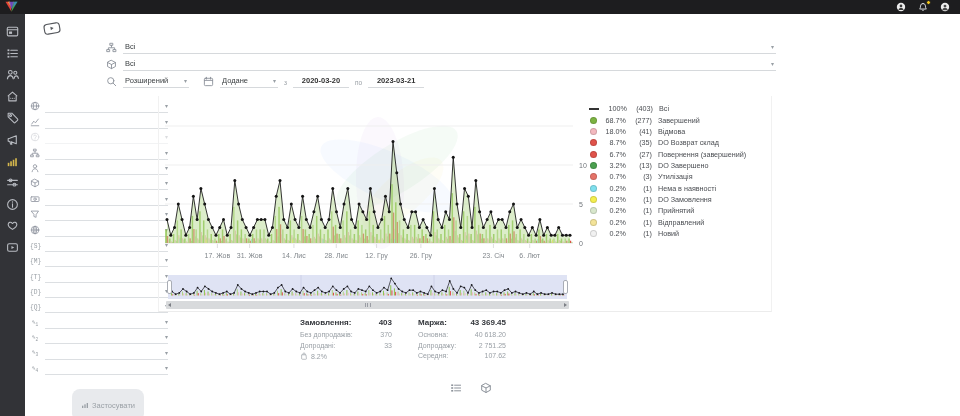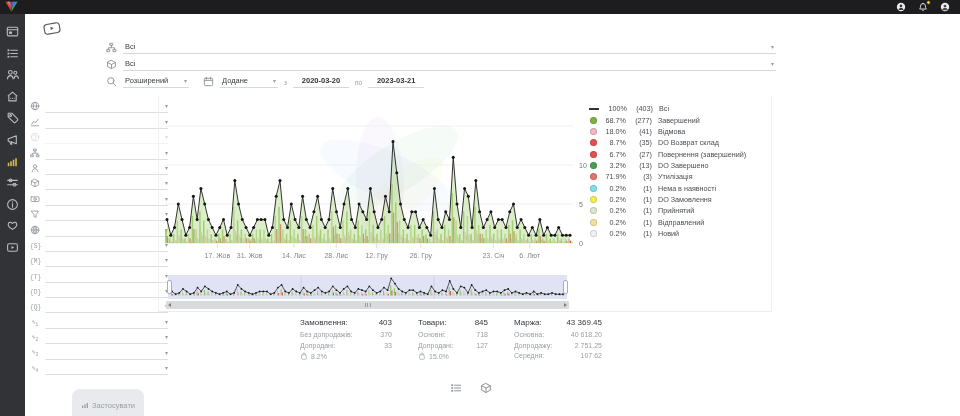--- a/index.html
+++ b/index.html
@@ -61,21 +61,21 @@
   .bhandle{position:absolute;width:5px;height:14px;top:5px;background:#fff;border:1px solid #a9adb5;border-radius:2px;cursor:ew-resize}
   .scroll{position:absolute;left:7px;top:205px;width:403px;height:8px;background:#d8dadc;border-radius:1px;display:flex;align-items:center;justify-content:space-between;padding:0 2px}
   .sarr{width:0;height:0;border-top:2.5px solid transparent;border-bottom:2.5px solid transparent;cursor:pointer}
   .sarr.left{border-right:3.5px solid #7c7f85}
   .sarr.right{border-left:3.5px solid #7c7f85}
   .grip{display:flex;gap:1.5px;cursor:grab}
   .grip i{display:block;width:1px;height:4px;background:#9b9ea5}
 
   
   .stats{position:absolute;left:300px;top:318px;display:flex;gap:26px}
-  .shead{display:flex;justify-content:space-between;font-size:8px;color:#34373c;font-weight:400;margin-bottom:3px}
+  .shead{display:flex;justify-content:space-between;font-size:8px;color:#34373c;font-weight:700;margin-bottom:3px}
   .srow{display:flex;justify-content:space-between;font-size:7px;color:#9aa0a6;line-height:10.5px}
   .sbadge{display:flex;align-items:center;gap:3px;font-size:7px;color:#9aa0a6;margin-top:1px}
   .sbadge .bic{width:8px;height:8px;color:#9aa0a6}
 
   .ftoggles{position:absolute;left:450px;top:382px;display:flex;gap:18px;color:#8d939b}
   .ftoggles .ft{width:12px;height:12px;cursor:pointer}
 </style>
 </head>
 <body>
 
@@ -938,21 +938,21 @@
           <span class="lglbl">Повернення (завершений)</span>
         </div>
         <div class="lgrow">
           <span class="swdot" style="background:#4ba04f"></span>
           <span class="lgpct">3.2%</span>
           <span class="lgcnt">(13)</span>
           <span class="lglbl">DO Завершено</span>
         </div>
         <div class="lgrow">
           <span class="swdot" style="background:#e57368"></span>
-          <span class="lgpct">71.9%</span>
+          <span class="lgpct">0.7%</span>
           <span class="lgcnt">(3)</span>
           <span class="lglbl">Утилізація</span>
         </div>
         <div class="lgrow">
           <span class="swdot" style="background:#7fe0ee"></span>
           <span class="lgpct">0.2%</span>
           <span class="lgcnt">(1)</span>
           <span class="lglbl">Нема в наявності</span>
         </div>
         <div class="lgrow">
@@ -1341,43 +1341,20 @@
         <div class="sbadge">
           <span class="bic">
             <svg class="ic" viewBox="0 0 12 12">
               <path d="M3 4.2h6l.6 5.6a1 1 0 0 1-1 1.1H3.4a1 1 0 0 1-1-1.1z"></path>
               <path d="M4.4 4V3a1.6 1.6 0 0 1 3.2 0v1"></path>
             </svg>
           </span>
           <span>8.2%</span>
         </div>
       </div>
-      <div class="scol" style="width: 70px;">
-        <div class="shead">
-          <span>Товари:</span>
-          <span>845</span>
-        </div>
-        <div class="srow">
-          <span>Основні:</span>
-          <span>718</span>
-        </div>
-        <div class="srow">
-          <span>Допродані:</span>
-          <span>127</span>
-        </div>
-        <div class="sbadge">
-          <span class="bic">
-            <svg class="ic" viewBox="0 0 12 12">
-              <path d="M3 4.2h6l.6 5.6a1 1 0 0 1-1 1.1H3.4a1 1 0 0 1-1-1.1z"></path>
-              <path d="M4.4 4V3a1.6 1.6 0 0 1 3.2 0v1"></path>
-            </svg>
-          </span>
-          <span>15.0%</span>
-        </div>
-      </div>
       <div class="scol" style="width: 88px;">
         <div class="shead">
           <span>Маржа:</span>
           <span>43 369.45</span>
         </div>
         <div class="srow">
           <span>Основна:</span>
           <span>40 618.20</span>
         </div>
         <div class="srow">

